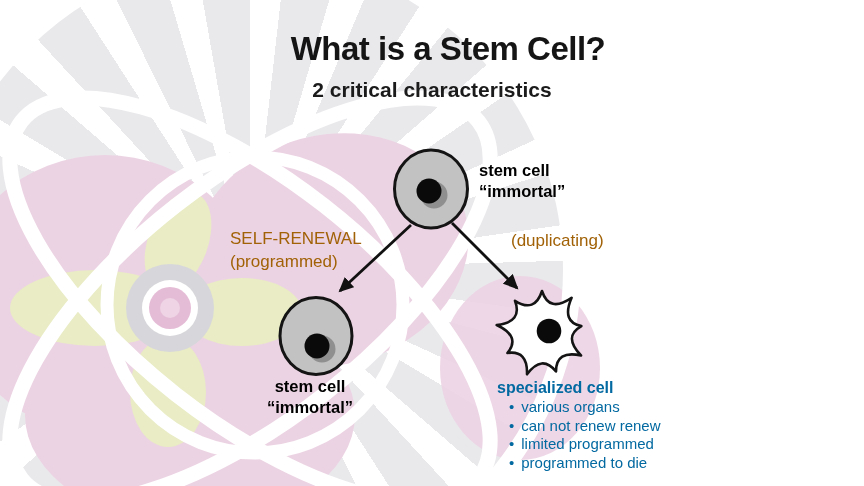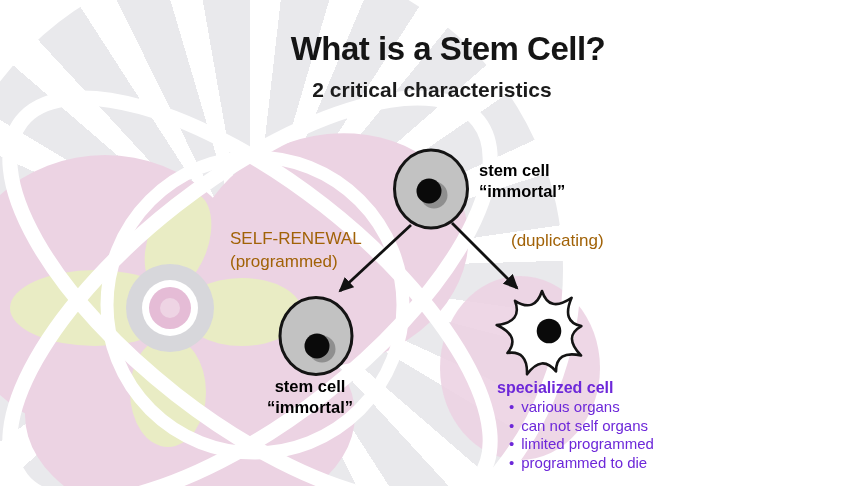--- a/index.html
+++ b/index.html
@@ -28,21 +28,21 @@
   .subtitle{
     position:absolute;left:0;top:78px;width:864px;text-align:center;
     font-size:21px;font-weight:bold;color:#1b1b1b;
   }
   .cell-label{position:absolute;font-size:16.5px;font-weight:bold;color:#000000;line-height:20.5px;}
   .label-top{left:479px;top:160px;text-align:left;}
   .label-bottom{left:248px;top:376px;width:124px;text-align:center;}
   .branch{position:absolute;color:#a16207;font-weight:normal;font-size:17px;line-height:23px;}
   .branch-left{left:230px;top:227px;}
   .branch-right{left:511px;top:229px;}
-  .spec-block{position:absolute;left:497px;top:378px;color:#6d28d9;}
+  .spec-block{position:absolute;left:497px;top:378px;color:#0369a1;}
   .spec-title{font-size:16px;font-weight:bold;line-height:20px;}
   .bullet-row{font-size:15px;font-weight:normal;line-height:18.6px;}
   .bullet-row::before{content:"\2022";margin:0 7px 0 12px;}
 
   
   .cell,.spec-cell,.arrows{position:absolute;}
   .cell-top{left:381px;top:139px;}
   .cell-bottom{left:266px;top:286px;}
   .spec-cell{left:487px;top:278px;}
   .arrows{left:0;top:0;pointer-events:none;}
@@ -130,18 +130,18 @@
                Q -14.1 16.9 -34.6 20
                Q -20.7 3.6 -45.3 -8
                Q -19.1 -11 -27 -32.2
                Q -7.2 -19.7 0 -42 Z" fill="#ffffff" stroke="#141414" stroke-width="2.6" stroke-linejoin="round"></path>
       <circle cx="7" cy="-2" r="12.3" fill="#0a0a0a"></circle>
     </g>
   </svg>
   <div class="spec-block">
     <div class="spec-title">specialized cell</div>
     <div class="bullet-row">various organs</div>
-    <div class="bullet-row">can not self organs</div>
+    <div class="bullet-row">can not renew renew</div>
     <div class="bullet-row">limited programmed</div>
     <div class="bullet-row">programmed to die</div>
   </div>
 
 </div>
 
 </body></html>

